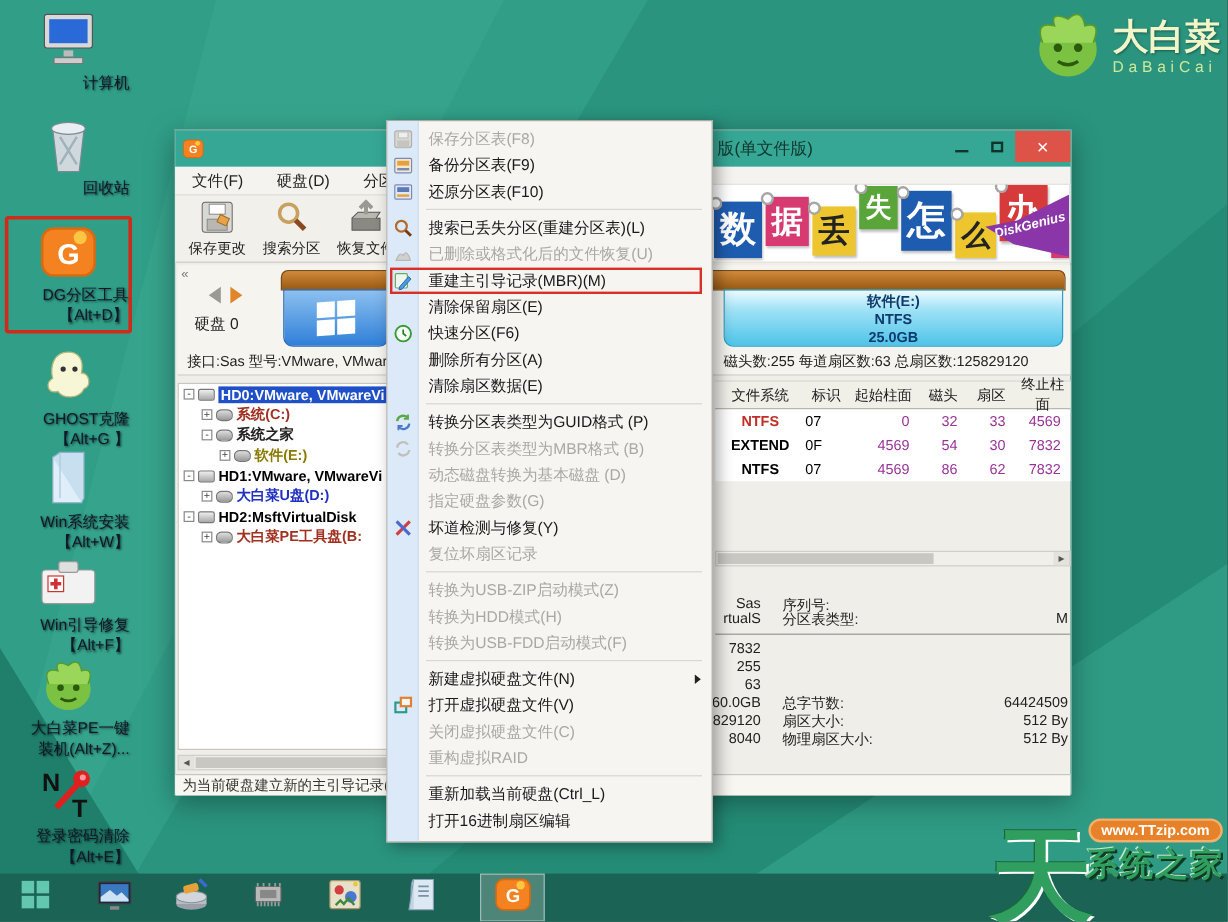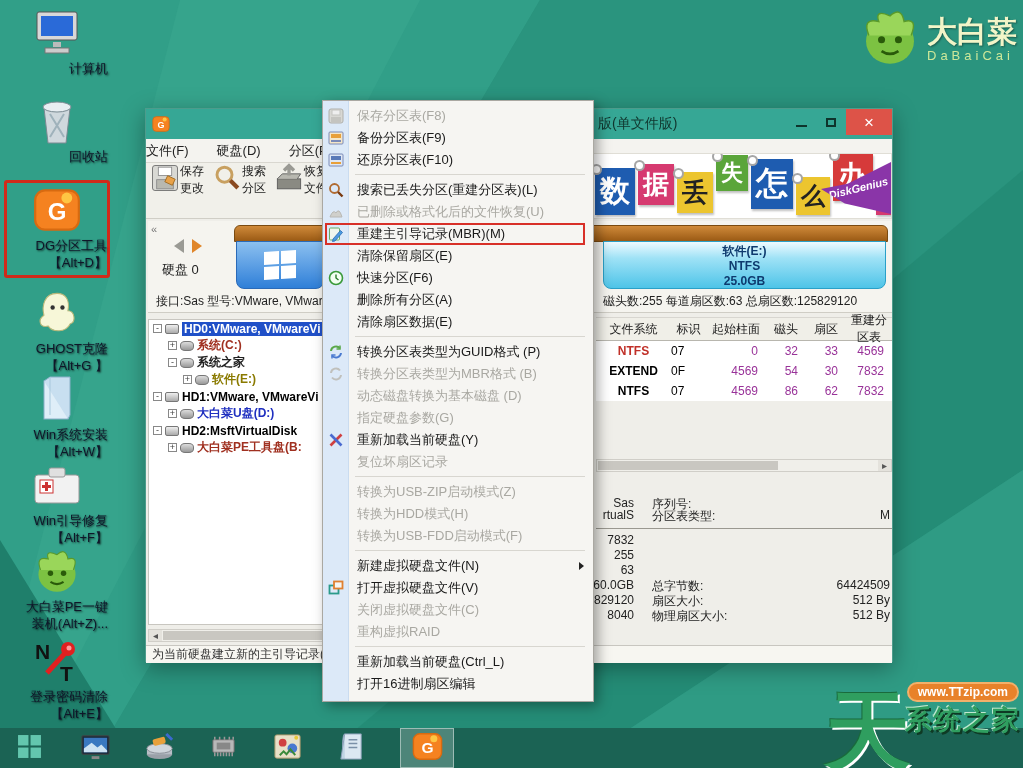--- a/index.html
+++ b/index.html
@@ -31,24 +31,24 @@
   .titlebar .ttl{position:absolute;left:452px;top:6px;font-size:14px;color:#10352d;}
   .winbtns{position:absolute;right:0;top:0;display:flex;}
   .wbtn{width:30px;height:26px;display:flex;align-items:center;justify-content:center;}
   .wbtn.close{width:46px;background:#dd5348;}
   .wbtn .mini{width:11px;height:2px;background:#0e342c;margin-top:8px;}
   .wbtn .maxi{width:10px;height:9px;border:2px solid #0e342c;}
   .wbtn.close span{color:#fff;font-size:17px;line-height:17px;}
 
   .menubar{position:absolute;left:0;top:30px;right:0;height:24px;background:#f4f3ef;
     border-bottom:1px solid #d9d7d0;display:flex;align-items:center;gap:28px;
-    font-size:13px;color:#222;text-align:center;}
+    padding-left:14px;font-size:13px;color:#222;text-align:center;}
   .toolbarrow{position:absolute;left:0;top:54px;width:300px;height:56px;background:#f1f0ea;
     border-bottom:1px solid #d0cec6;display:flex;padding-left:4px;}
-  .tool-btn{width:62px;display:flex;flex-direction:row;align-items:flex-start;justify-content:center;
+  .tool-btn{width:62px;display:flex;flex-direction:column;align-items:center;justify-content:center;
     font-size:12px;color:#222;}
   .tool-btn svg{width:30px;height:30px;}
 
   
   .banner{position:absolute;left:300px;top:44px;width:446px;height:66px;background:#fff;
     border:1px solid #e0ded6;overflow:hidden;}
   .banner-tiles{position:absolute;left:148px;bottom:3px;display:flex;align-items:flex-end;}
   .tile{position:relative;display:inline-block;font-weight:bold;padding:3px 5px;margin-right:3px;
     box-shadow:1px 2px 2px rgba(0,0,0,.25);}
   .tile::before{content:"";position:absolute;left:-4px;top:-4px;width:7px;height:7px;
@@ -433,21 +433,21 @@
         </div>
       </div>
 
     <div class="ptable" id="ptable">
         <div class="thead">
           <span style="width: 75px;">文件系统</span>
           <span style="width: 35px;">标识</span>
           <span style="width: 60px;">起始柱面</span>
           <span style="width: 40px;">磁头</span>
           <span style="width: 40px;">扇区</span>
-          <span style="width: 46px;">重建分区表</span>
+          <span style="width: 46px;">终止柱面</span>
         </div>
         <div class="trowd">
           <span class="c0 fsred" style="width: 75px;">NTFS</span>
           <span class="c1" style="width: 35px;">07</span>
           <span class="c2 numv" style="width: 60px;">0</span>
           <span class="c3 numv" style="width: 40px;">32</span>
           <span class="c4 numv" style="width: 40px;">33</span>
           <span class="c5 numv" style="width: 46px;">4569</span>
         </div>
         <div class="trowd">
@@ -563,21 +563,21 @@
           </svg></span><span>转换分区表类型为GUID格式 (P)</span></div>
       <div class="mi dis"><span class="mic"><svg viewBox="0 0 16 16">
             <path d="M3 7 A5 5 0 0 1 12 4.5" fill="none" stroke="#c0c0bc" stroke-width="2"></path>
             <path d="M13 9 A5 5 0 0 1 4 11.5" fill="none" stroke="#c0c0bc" stroke-width="2"></path>
           </svg></span><span>转换分区表类型为MBR格式 (B)</span></div>
       <div class="mi dis"><span>动态磁盘转换为基本磁盘 (D)</span></div>
       <div class="mi dis"><span>指定硬盘参数(G)</span></div>
       <div class="mi"><span class="mic"><svg viewBox="0 0 16 16">
             <line x1="2.5" y1="13.5" x2="13.5" y2="2.5" stroke="#d04040" stroke-width="2.6"></line>
             <line x1="2.5" y1="2.5" x2="13.5" y2="13.5" stroke="#4a6ad0" stroke-width="2.6"></line>
-          </svg></span><span>重新加载当前硬盘(Y)</span></div>
+          </svg></span><span>坏道检测与修复(Y)</span></div>
       <div class="mi dis"><span>复位坏扇区记录</span></div>
       <div class="msep"></div>
       <div class="mi dis"><span>转换为USB-ZIP启动模式(Z)</span></div>
       <div class="mi dis"><span>转换为HDD模式(H)</span></div>
       <div class="mi dis"><span>转换为USB-FDD启动模式(F)</span></div>
       <div class="msep"></div>
       <div class="mi"><span>新建虚拟硬盘文件(N)</span><span class="subarrow"></span></div>
       <div class="mi"><span class="mic"><svg viewBox="0 0 16 16">
             <rect x="1.5" y="5.5" width="9" height="8" fill="none" stroke="#2a9a8a" stroke-width="1.8"></rect>
             <rect x="6" y="1.5" width="8.5" height="7" fill="#f6f6f2" stroke="#e08030" stroke-width="1.8"></rect>

